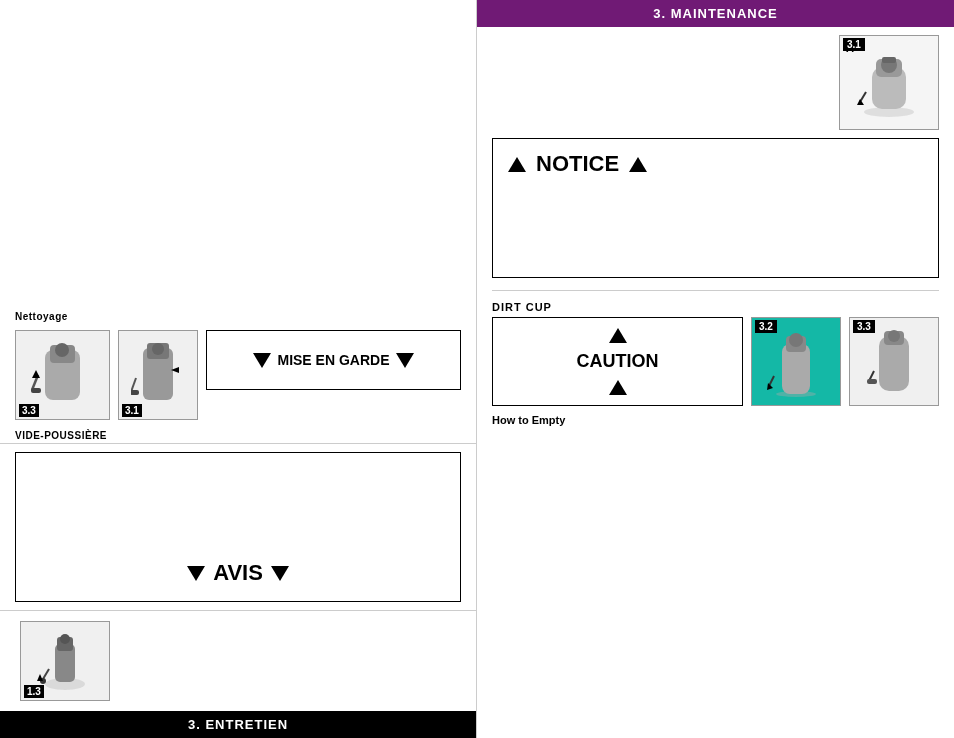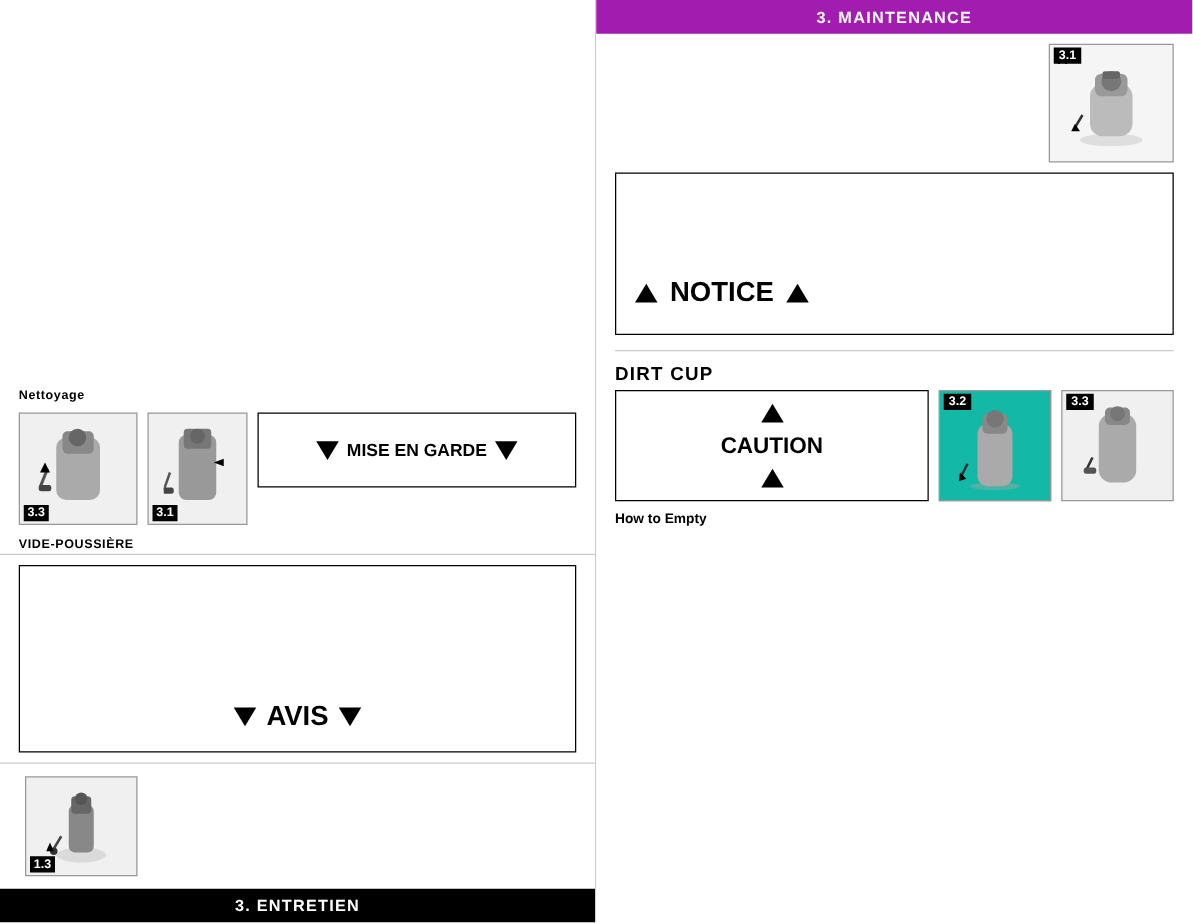--- a/index.html
+++ b/index.html
@@ -99,38 +99,38 @@
       letter-spacing: 0.5px;
       text-align: right;
       padding-right: 15px;
       margin-bottom: 2px;
     }
 
     
 
     
     .right-header-bar {
-      background: #a21caf;
+      background: #701a75;
       color: #fff;
       text-align: center;
       padding: 6px 10px;
       font-size: 13px;
       font-weight: bold;
       letter-spacing: 1px;
     }
 
     
     .notice-section {
       border: 1.5px solid #000;
       margin: 8px 15px;
       padding: 12px 15px;
       min-height: 130px;
       display: flex;
-      flex-direction: row;
-      align-items: flex-end;
+      flex-direction: column;
+      align-items: flex-start;
     }
 
     .notice-title {
       display: flex;
       align-items: center;
       gap: 10px;
       font-size: 22px;
       font-weight: bold;
       margin-bottom: 8px;
     }
@@ -140,21 +140,21 @@
       border-top: 1px solid #ccc;
       margin: 4px 15px;
     }
 
     
     .dirt-cup-section {
       padding: 6px 15px 0 15px;
     }
 
     .dirt-cup-label {
-      font-size: 15px;
+      font-size: 11px;
       font-weight: bold;
       letter-spacing: 1px;
       margin-bottom: 4px;
     }
 
     
     .caution-figs-row {
       display: flex;
       align-items: stretch;
       gap: 8px;

